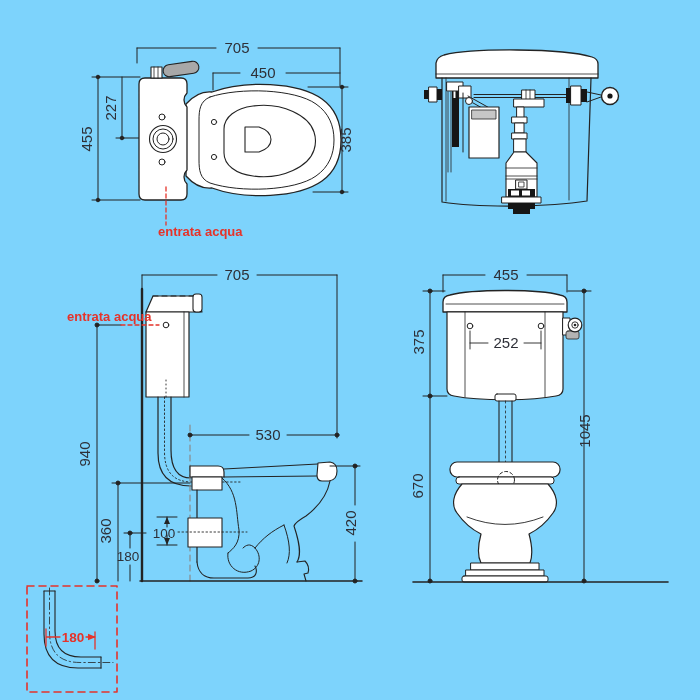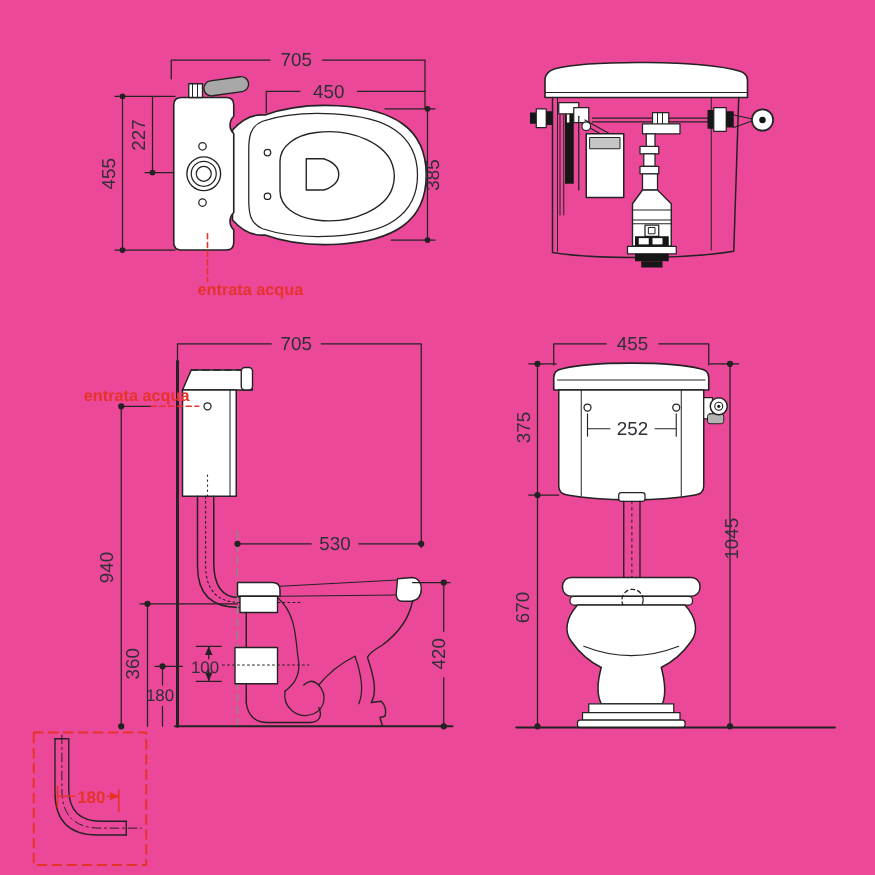--- a/index.html
+++ b/index.html
@@ -1,16 +1,16 @@
 <!DOCTYPE html>
 <html><head>
 <meta charset="utf-8">
 <style>
   html,body{margin:0;padding:0;background:#ffffff;}
-  .stage{position:relative;width:700px;height:700px;background:#ec4899;overflow:hidden;
+  .stage{position:relative;width:700px;height:700px;background:#7dd3fc;overflow:hidden;
          font-family:"Liberation Sans", sans-serif;}
   svg{position:absolute;left:0;top:0;}
   text{font-family:"Liberation Sans", sans-serif;}
   .dim{font-size:15px;fill:#2e3038;}
   .dim-sm{font-size:13.5px;fill:#2e3038;}
   .red-label{font-size:13px;fill:#e5332a;font-weight:600;}
   .red-dim{font-size:13.5px;fill:#e5332a;font-weight:600;}
 </style>
 </head>
 <body>

